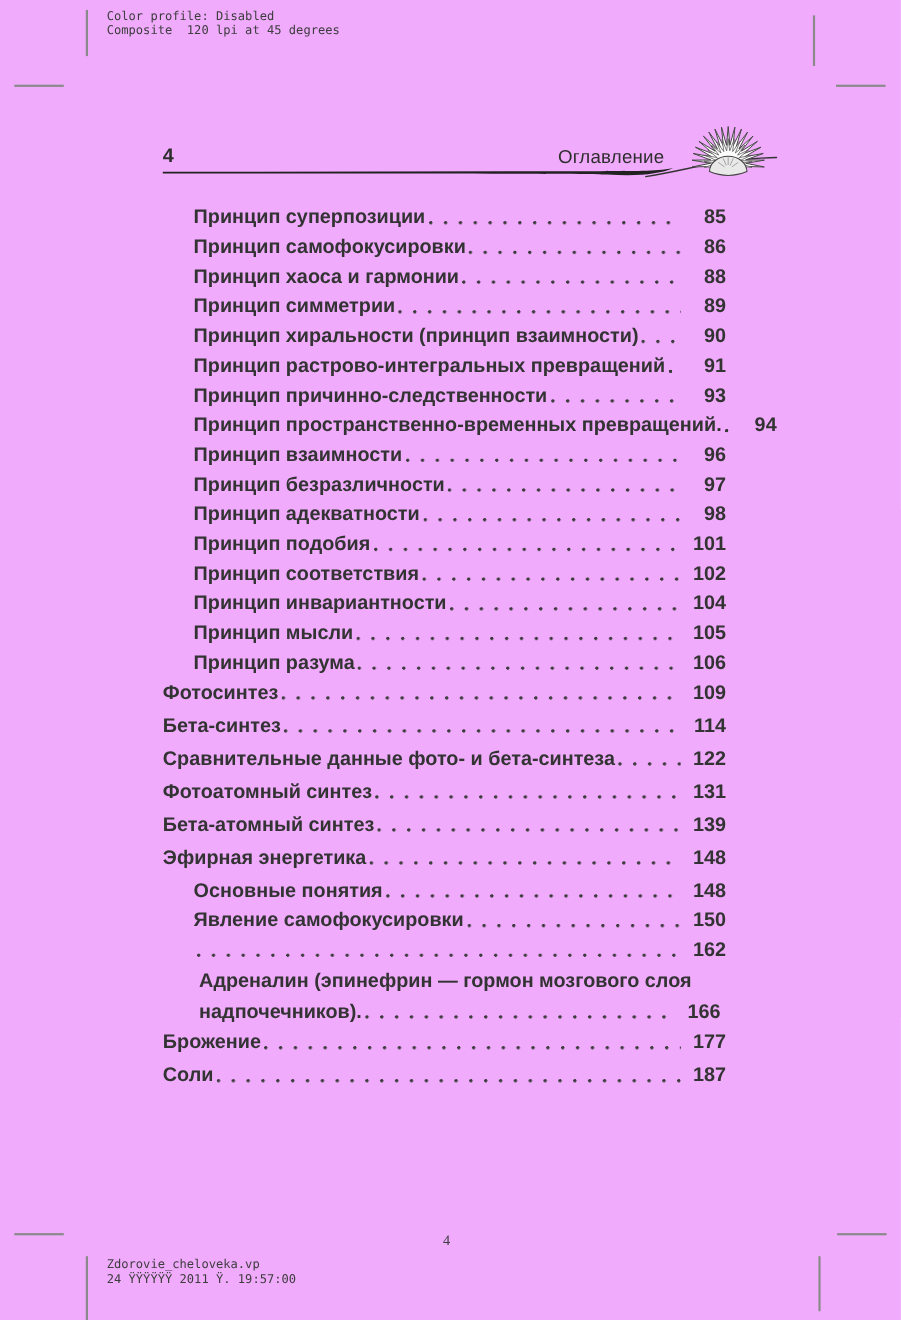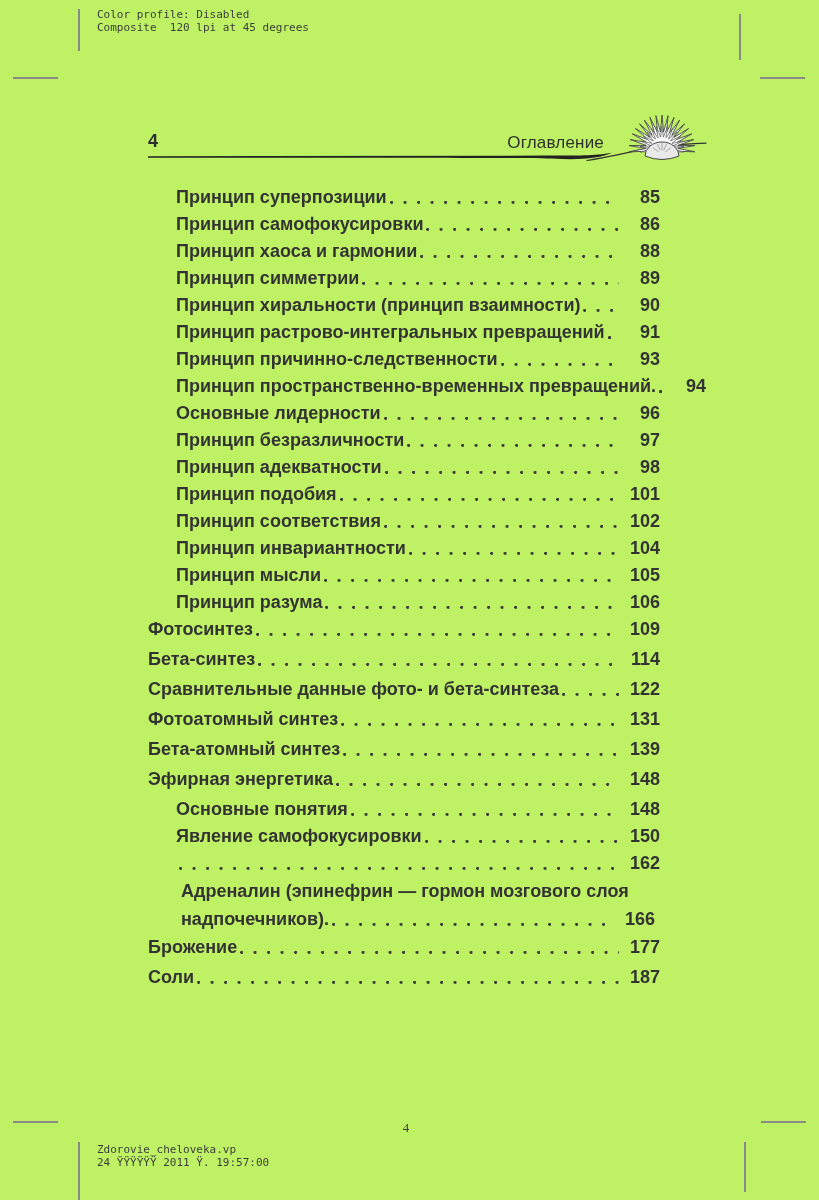--- a/index.html
+++ b/index.html
@@ -1,17 +1,17 @@
 <!DOCTYPE html>
 <html><head>
 <meta charset="utf-8">
 <style>
   html,body{margin:0;padding:0;background:#fff;}
   .page{
-    position:relative;width:819px;height:1200px;background:#bef264;overflow:hidden;
+    position:relative;width:819px;height:1200px;background:#f0abfc;overflow:hidden;
     font-family:"Liberation Sans",sans-serif;color:#333;
   }
   
   .prepress{
     position:absolute;font-family:"DejaVu Sans Mono",monospace;font-size:11px;
     line-height:12.5px;color:#3d3d3d;white-space:pre;
   }
   .prepress-top{left:97px;top:9px;}
   .prepress-bottom{left:97px;top:1144px;}
   
@@ -121,21 +121,21 @@
         <span class="toc-page">93</span>
       </div>
       <div class="toc-row sub">
         <span class="indent-pad"></span>
         <span class="toc-label">Принцип пространственно-временных превращений.</span>
         <span class="dots"></span>
         <span class="toc-page">94</span>
       </div>
       <div class="toc-row sub">
         <span class="indent-pad"></span>
-        <span class="toc-label">Основные лидерности</span>
+        <span class="toc-label">Принцип взаимности</span>
         <span class="dots"></span>
         <span class="toc-page">96</span>
       </div>
       <div class="toc-row sub">
         <span class="indent-pad"></span>
         <span class="toc-label">Принцип безразличности</span>
         <span class="dots"></span>
         <span class="toc-page">97</span>
       </div>
       <div class="toc-row sub">

